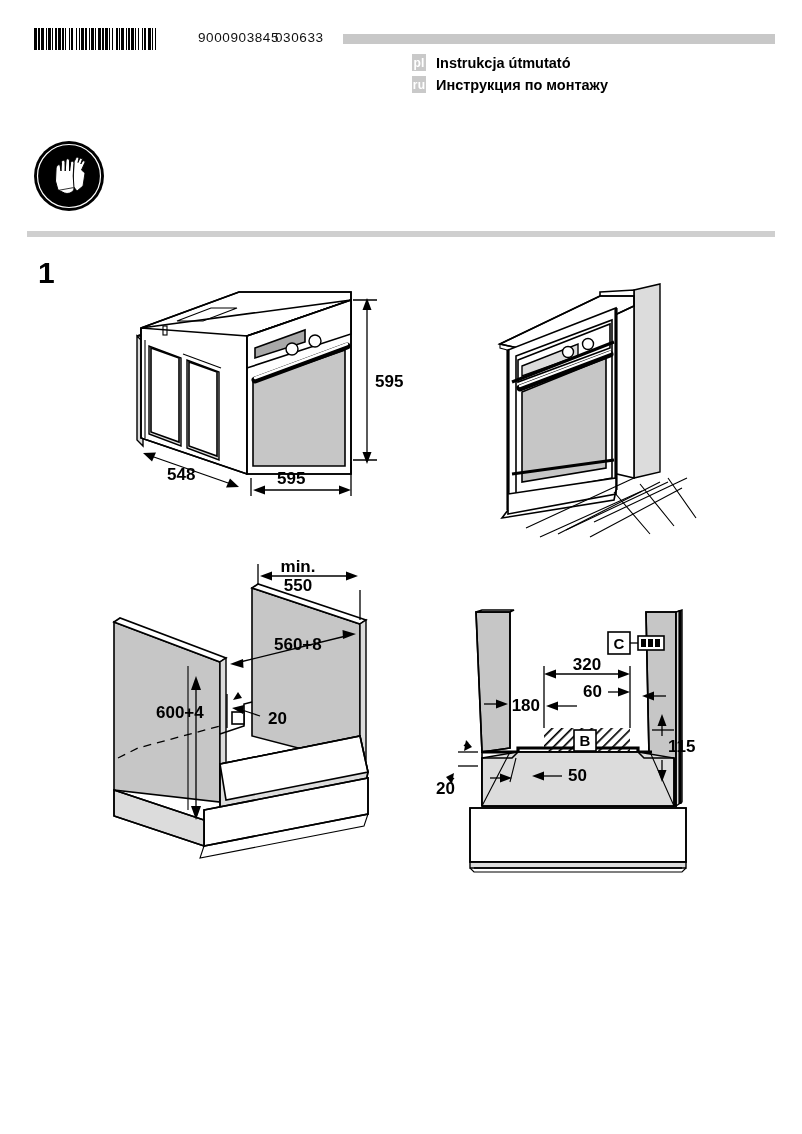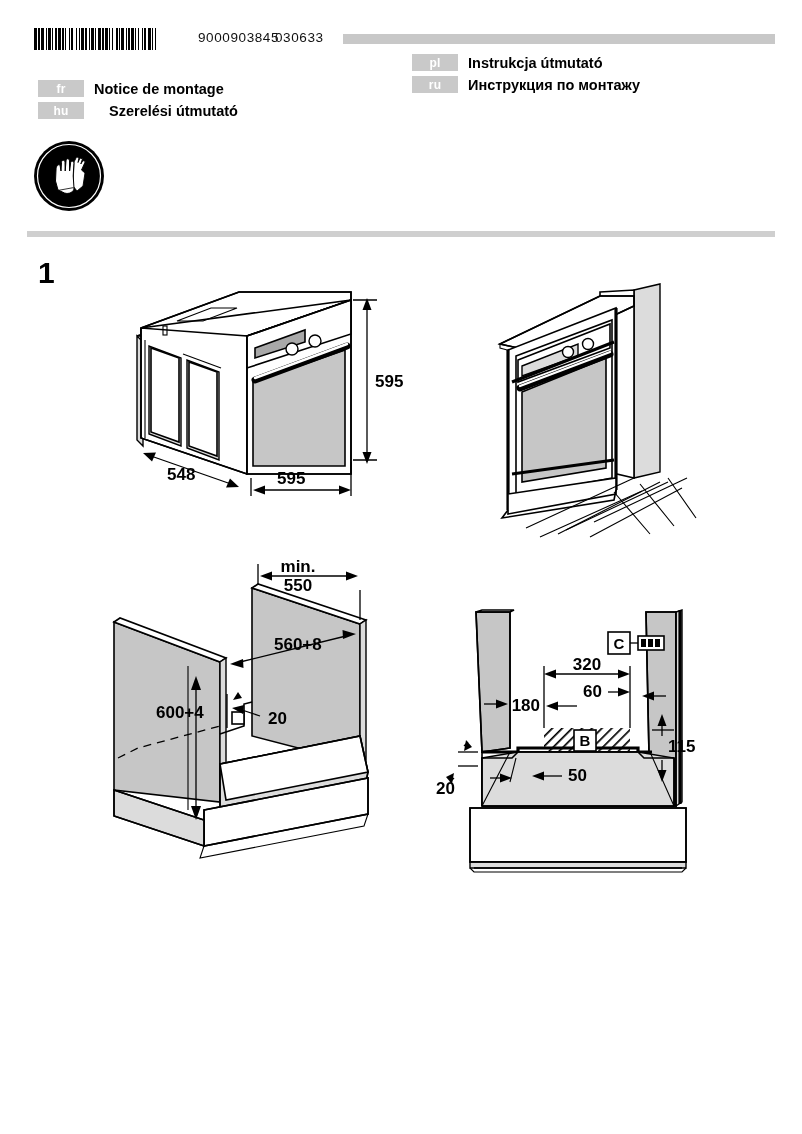--- a/index.html
+++ b/index.html
@@ -15,21 +15,21 @@
   .barcode{position:absolute;left:34px;top:28px;width:158px;height:22px;display:flex;align-items:stretch;}
   .barcode i{display:block;background:#000;height:100%;}
   .bc-num{position:absolute;top:30px;font-size:13.5px;letter-spacing:.6px;color:#111;}
   #bc1{left:198px;}
   #bc2{left:275px;}
   .hdr-bar{position:absolute;left:343px;top:34px;width:432px;height:10px;background:#c8c8c8;}
 
   .lang-col{position:absolute;}
   .lang-row{display:flex;align-items:center;height:21px;margin-bottom:1px;}
   .lang-tag{
-    width:46px;height:17px;background:#c9c9c9;color:#fff;
+    width:14px;height:17px;background:#c9c9c9;color:#fff;
     font-size:12px;font-weight:700;display:flex;align-items:center;
     justify-content:center;margin-right:10px;flex:none;letter-spacing:.2px;
   }
   .lang-name{font-size:14.5px;font-weight:700;white-space:nowrap;}
   #lang-left{left:38px;top:78px;}
   #lang-right{left:412px;top:52px;}
   .indent{padding-left:15px;}
 
   
   .ppe{position:absolute;left:33px;top:140px;width:72px;height:72px;}
@@ -141,30 +141,20 @@
         <i style="width: 2px; background: rgb(255, 255, 255);"></i>
         <i style="width: 1px; background: rgb(0, 0, 0);"></i>
         <i style="width: 3px; background: rgb(255, 255, 255);"></i>
       </div>
 
     <div class="bc-num" id="bc1">9000903845</div>
     <div class="bc-num" id="bc2">030633</div>
 
     <div class="hdr-bar"></div>
 
-    <div class="lang-col" id="lang-left">
-      <div class="lang-row">
-        <span class="lang-tag">fr</span>
-        <span class="lang-name">Notice de montage</span>
-      </div>
-      <div class="lang-row">
-        <span class="lang-tag">hu</span>
-        <span class="lang-name indent">Szerelési útmutató</span>
-      </div>
-    </div>
 
     <div class="lang-col" id="lang-right">
       <div class="lang-row">
         <span class="lang-tag">pl</span>
         <span class="lang-name">Instrukcja útmutató</span>
       </div>
       <div class="lang-row">
         <span class="lang-tag">ru</span>
         <span class="lang-name">Инструкция по монтажу</span>
       </div>

